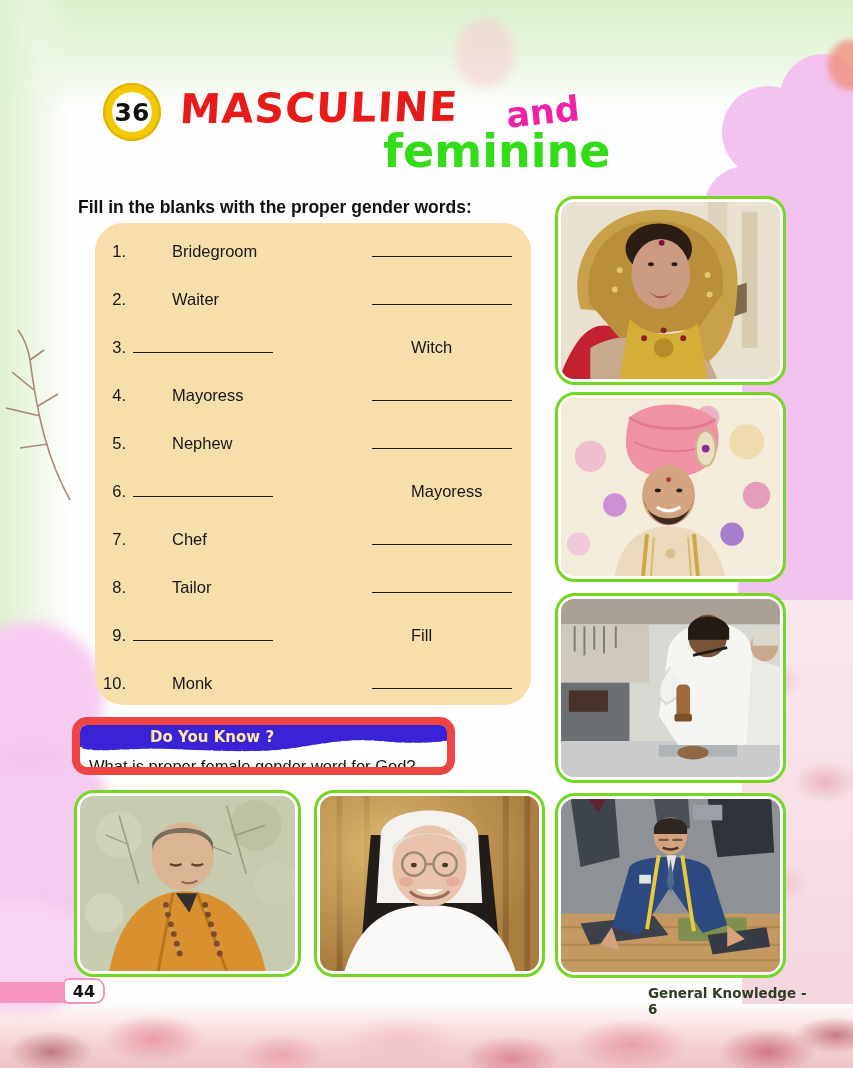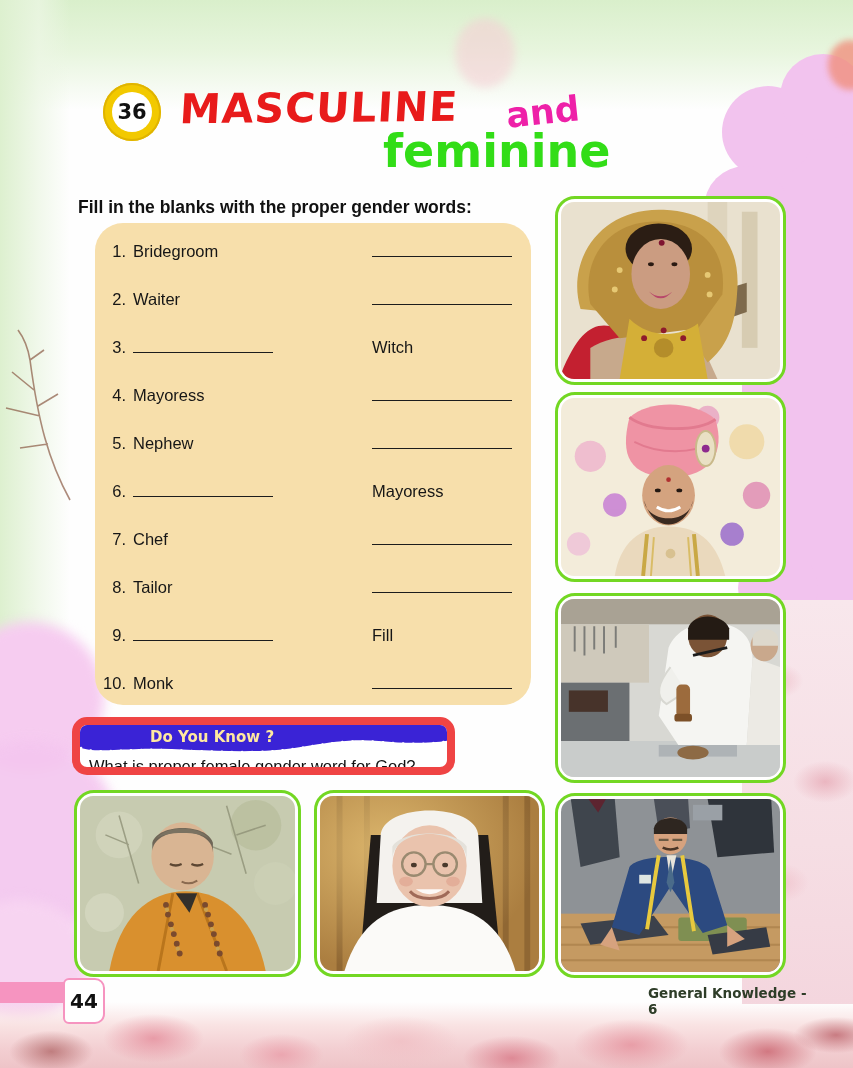--- a/index.html
+++ b/index.html
@@ -43,41 +43,41 @@
       radial-gradient(70px 34px at 90% 75%,rgba(196,84,96,.7),rgba(196,84,96,0) 70%),
       radial-gradient(60px 26px at 98% 50%,rgba(170,60,70,.6),rgba(170,60,70,0) 70%),
       linear-gradient(180deg,rgba(255,255,255,0) 0%,#f9e3e3 35%,#f3cfd2 70%,#eec4c8 100%);}
   .twig{position:absolute;left:0;top:320px;}
 
   
   .badge{position:absolute;left:103px;top:83px;width:58px;height:58px;border-radius:50%;
     background:#f2c900;display:flex;align-items:center;justify-content:center;
     box-shadow:inset 0 0 0 2px #e0b400;}
   .badge-inner{width:40px;height:40px;border-radius:50%;background:#fff;display:flex;
-    align-items:center;justify-content:center;font-weight:bold;font-size:21px;color:#111;
+    align-items:center;justify-content:center;font-weight:bold;font-size:25px;color:#111;
     font-family:"DejaVu Sans",sans-serif;}
   .t-masc{position:absolute;left:180px;top:84px;font-family:"DejaVu Sans",sans-serif;
     font-weight:800;font-size:41px;color:#e81b1b;transform:skewX(-4deg) rotate(-.5deg);
     letter-spacing:1px;}
   .t-and{position:absolute;left:506px;top:92px;font-family:"DejaVu Sans",sans-serif;
     font-weight:700;font-size:35px;color:#ee21a8;transform:rotate(-6deg);}
   .t-fem{position:absolute;left:383px;top:124px;width:202px;text-align:center;
     font-family:"DejaVu Sans",sans-serif;font-weight:600;font-size:46px;color:#32dd17;
     letter-spacing:0px;}
 
   .instruction{position:absolute;left:78px;top:197px;font-size:17.5px;font-weight:bold;color:#111;}
 
   
   .ex-box{position:absolute;left:95px;top:223px;width:436px;height:482px;border-radius:28px;
     background:#f7dfab;padding:4px 0 0 0;box-sizing:border-box;}
   .ex-row{display:flex;align-items:center;height:48px;padding-left:4px;font-size:16.5px;color:#161616;}
   .ex-num{width:27px;text-align:right;flex:0 0 27px;}
   .ex-left{flex:0 0 246px;padding-left:7px;box-sizing:border-box;}
   .ex-right{flex:1;}
-  .ex-word{white-space:nowrap;}
+  .ex-word{white-space:nowrap;margin-left:39px;}
   .ex-blank{display:inline-block;width:140px;height:13px;border-bottom:1.6px solid #1c1c1c;}
 
   
   .dyk{position:absolute;left:72px;top:717px;width:383px;height:58px;background:#fff;
     border:8px solid #ef4444;border-radius:15px;box-sizing:border-box;overflow:hidden;}
   .dyk-top{position:absolute;left:-1px;top:-1px;width:383px;height:34px;}
   .dyk-title{position:absolute;left:0;top:3px;width:72%;text-align:center;
     font-family:"DejaVu Sans",sans-serif;font-weight:bold;font-size:15px;color:#ffe9a0;}
   .dyk-q{position:absolute;left:9px;top:32px;width:370px;font-size:16.5px;color:#111;}
 
@@ -87,24 +87,24 @@
   .frame .ph{width:100%;height:100%;border-radius:13px;overflow:hidden;display:block;}
   .f-bride{left:555px;top:196px;width:231px;height:189px;}
   .f-groom{left:555px;top:392px;width:231px;height:190px;}
   .f-chef{left:555px;top:593px;width:231px;height:190px;}
   .f-tailor{left:555px;top:793px;width:231px;height:185px;}
   .f-monk{left:74px;top:790px;width:227px;height:187px;}
   .f-nun{left:314px;top:790px;width:231px;height:187px;}
 
   
   .pagetab-bar{position:absolute;left:0;top:982px;width:70px;height:21px;background:#f694c0;}
-  .pagetab{position:absolute;left:63px;top:978px;width:42px;height:46px;background:#fff;
+  .pagetab{position:absolute;left:63px;top:978px;width:42px;height:26px;background:#fff;
     border:2.5px solid #f694c0;border-radius:6px 10px 10px 6px;box-sizing:border-box;
     display:flex;align-items:center;justify-content:center;
-    font-weight:bold;font-size:20px;color:#111;font-family:"DejaVu Sans",sans-serif;}
+    font-weight:bold;font-size:16px;color:#111;font-family:"DejaVu Sans",sans-serif;}
   .footer-title{position:absolute;left:648px;top:985px;width:170px;
     font-family:"DejaVu Sans",sans-serif;font-weight:bold;font-size:13.5px;color:#2e3d28;}
 </style>
 </head>
 <body>
 
 <div id="page">
 
   <div class="wash-top"></div>
   <div class="wash-left"></div>

